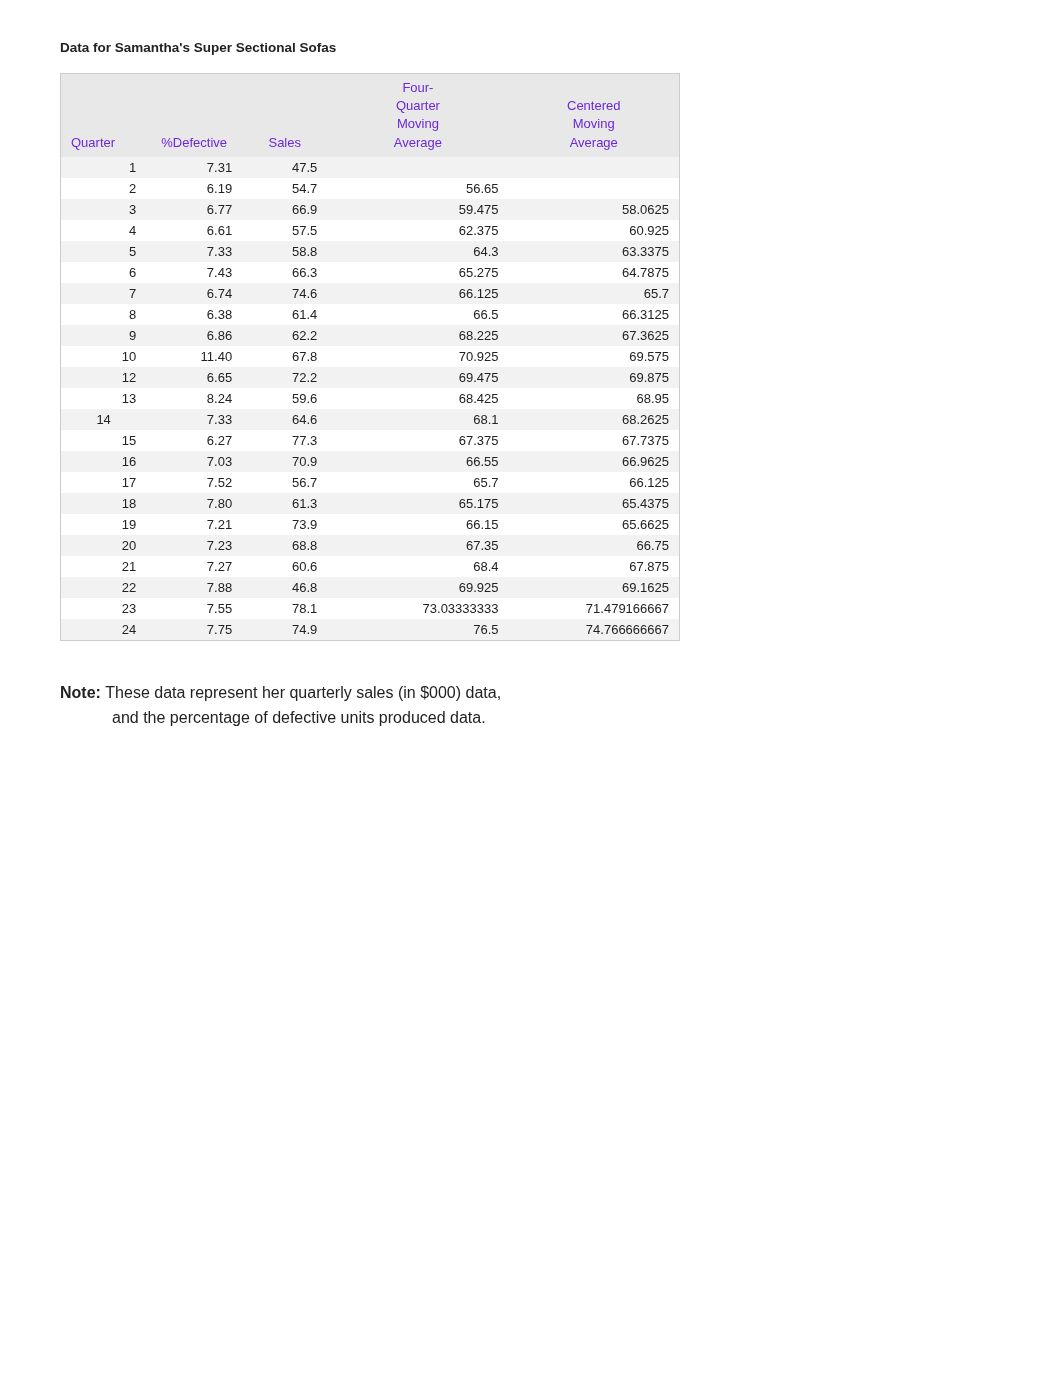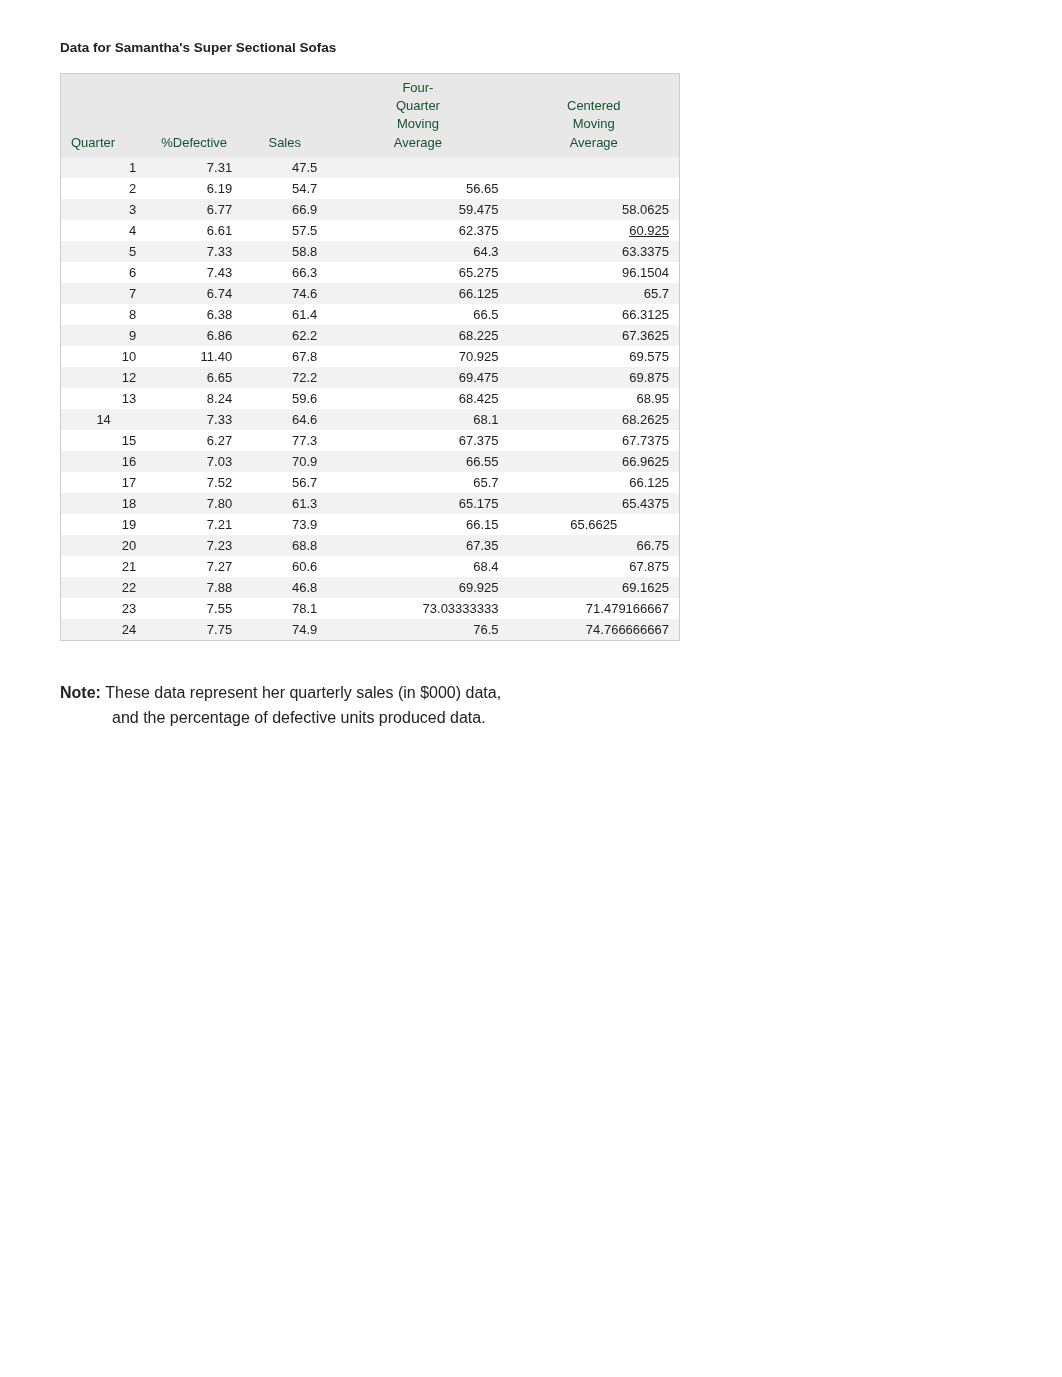--- a/index.html
+++ b/index.html
@@ -27,21 +27,21 @@
       width: 100%;
     }
     thead tr {
       background: #e8e8e8;
     }
     thead th {
       padding: 5px 10px;
       text-align: center;
       font-weight: normal;
       font-size: 13px;
-      color: #14532d;
+      color: #6d28d9;
       vertical-align: bottom;
       border: none;
     }
     thead th.left-align {
       text-align: left;
     }
     tbody tr {
       border-top: none;
     }
     tbody tr:nth-child(odd) {
@@ -129,35 +129,35 @@
           <td class="defective-col">6.77</td>
           <td class="sales-col">66.9</td>
           <td style="text-align: right;">59.475</td>
           <td style="text-align: right;">58.0625</td>
         </tr>
         <tr>
           <td class="quarter-col" style="text-align: right;">4</td>
           <td class="defective-col">6.61</td>
           <td class="sales-col">57.5</td>
           <td style="text-align: right;">62.375</td>
-          <td style="text-align: right; text-decoration: underline;">60.925</td>
+          <td style="text-align: right;">60.925</td>
         </tr>
         <tr>
           <td class="quarter-col" style="text-align: right;">5</td>
           <td class="defective-col">7.33</td>
           <td class="sales-col">58.8</td>
           <td style="text-align: right;">64.3</td>
           <td style="text-align: right;">63.3375</td>
         </tr>
         <tr>
           <td class="quarter-col" style="text-align: right;">6</td>
           <td class="defective-col">7.43</td>
           <td class="sales-col">66.3</td>
           <td style="text-align: right;">65.275</td>
-          <td style="text-align: right;">96.1504</td>
+          <td style="text-align: right;">64.7875</td>
         </tr>
         <tr>
           <td class="quarter-col" style="text-align: right;">7</td>
           <td class="defective-col">6.74</td>
           <td class="sales-col">74.6</td>
           <td style="text-align: right;">66.125</td>
           <td style="text-align: right;">65.7</td>
         </tr>
         <tr>
           <td class="quarter-col" style="text-align: right;">8</td>
@@ -227,21 +227,21 @@
           <td class="defective-col">7.80</td>
           <td class="sales-col">61.3</td>
           <td style="text-align: right;">65.175</td>
           <td style="text-align: right;">65.4375</td>
         </tr>
         <tr>
           <td class="quarter-col" style="text-align: right;">19</td>
           <td class="defective-col">7.21</td>
           <td class="sales-col">73.9</td>
           <td style="text-align: right;">66.15</td>
-          <td style="text-align: center;">65.6625</td>
+          <td style="text-align: right;">65.6625</td>
         </tr>
         <tr>
           <td class="quarter-col" style="text-align: right;">20</td>
           <td class="defective-col">7.23</td>
           <td class="sales-col">68.8</td>
           <td style="text-align: right;">67.35</td>
           <td style="text-align: right;">66.75</td>
         </tr>
         <tr>
           <td class="quarter-col" style="text-align: right;">21</td>

